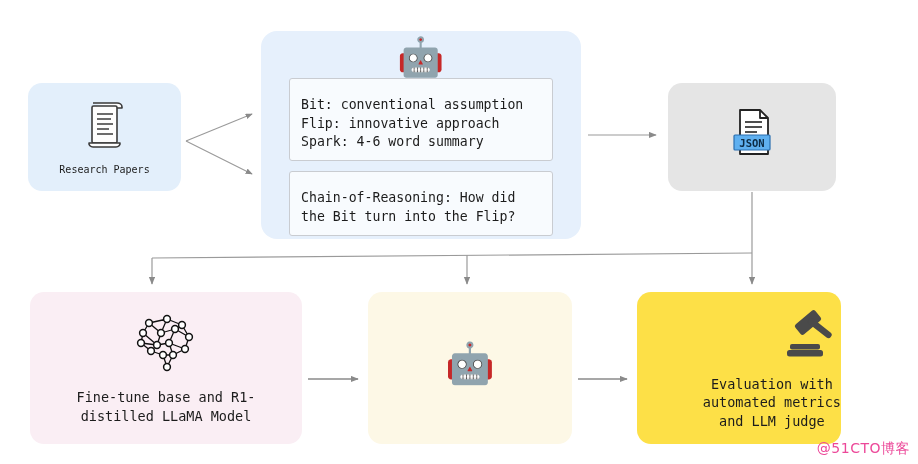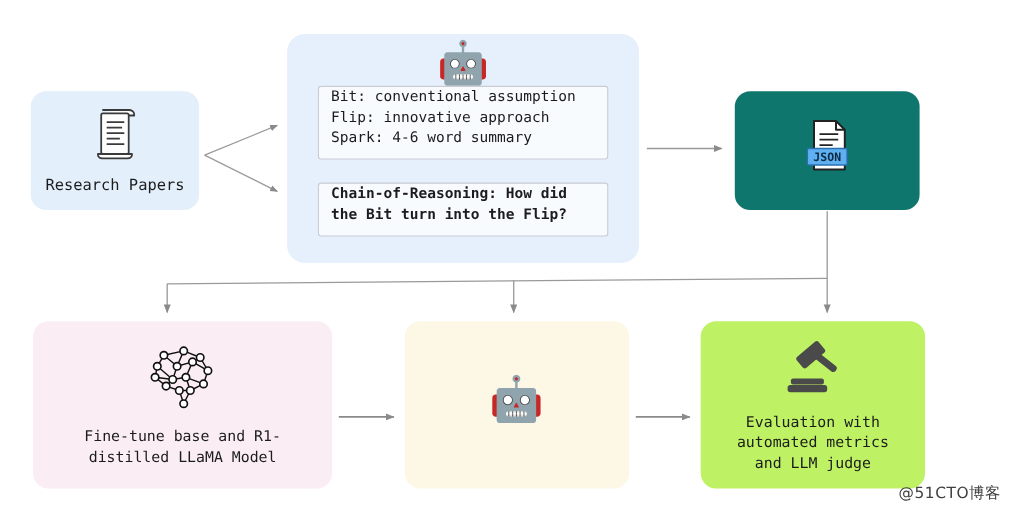--- a/index.html
+++ b/index.html
@@ -31,79 +31,80 @@
   .node .emoji{
     line-height:1;
     font-family:"DejaVu Sans", sans-serif;
   }
 
   
   #node-research{
     left:28px; top:83px; width:153px; height:108px;
     background:#e3effb;
   }
-  #node-research .label{font-size:14px;}
+  #node-research .label{font-size:10px;}
 
   #node-center{
     left:261px; top:31px; width:320px; height:208px;
     background:#e6f0fc;
     border-radius:16px;
     justify-content:flex-start;
     padding-top:7px;
   }
 
   .subbox{
     box-sizing:border-box;
     background:#f8fbfe;
     border:1px solid #c9ccd1;
     border-radius:3px;
     text-align:left;
-    padding:1px 11px 8px 11px;
+    padding:17px 11px 8px 11px;
     width:264px;
   }
   .subbox .label{font-size:13.2px;line-height:1.42;}
   #subbox-bfs{margin-top:2px;}
-  #subbox-cor{margin-top:21px;font-weight:bold;}
+  #subbox-cor{margin-top:10px;}
 
   #node-hypogen{
     left:668px; top:83px; width:168px; height:108px;
-    background:#0f766e;
+    background:#e5e5e5;
   }
   #node-hypogen .label{font-size:13.5px;}
 
   #node-finetune{
     left:30px; top:292px; width:272px; height:152px;
     background:#faeef4;
   }
   #node-finetune .label{font-size:13.5px;}
 
   #node-inference{
     left:368px; top:292px; width:204px; height:152px;
     background:#fdf8e6;
   }
   #node-inference .label{font-size:13.5px;}
 
   #node-evaluation{
     left:637px; top:292px; width:204px; height:152px;
-    background:#bef264;
+    background:#fde047;
+    align-items:flex-end;
   }
   #node-evaluation .label{font-size:13.5px;}
 
   
   .iconwrap{margin-bottom:7px;}
 
   
   #wires{position:absolute;left:0;top:0;width:918px;height:464px;pointer-events:none;}
 
   
   #watermark{
     position:absolute; right:8px; bottom:6px;
     font-family:"DejaVu Sans", sans-serif;
     font-size:14px;
-    color:#404040;
+    color:#ec4899;
     letter-spacing:.5px;
   }
 </style>
 </head>
 <body>
 
 <div id="stage">
 
   <svg id="wires" viewBox="0 0 918 464">
     <defs>

